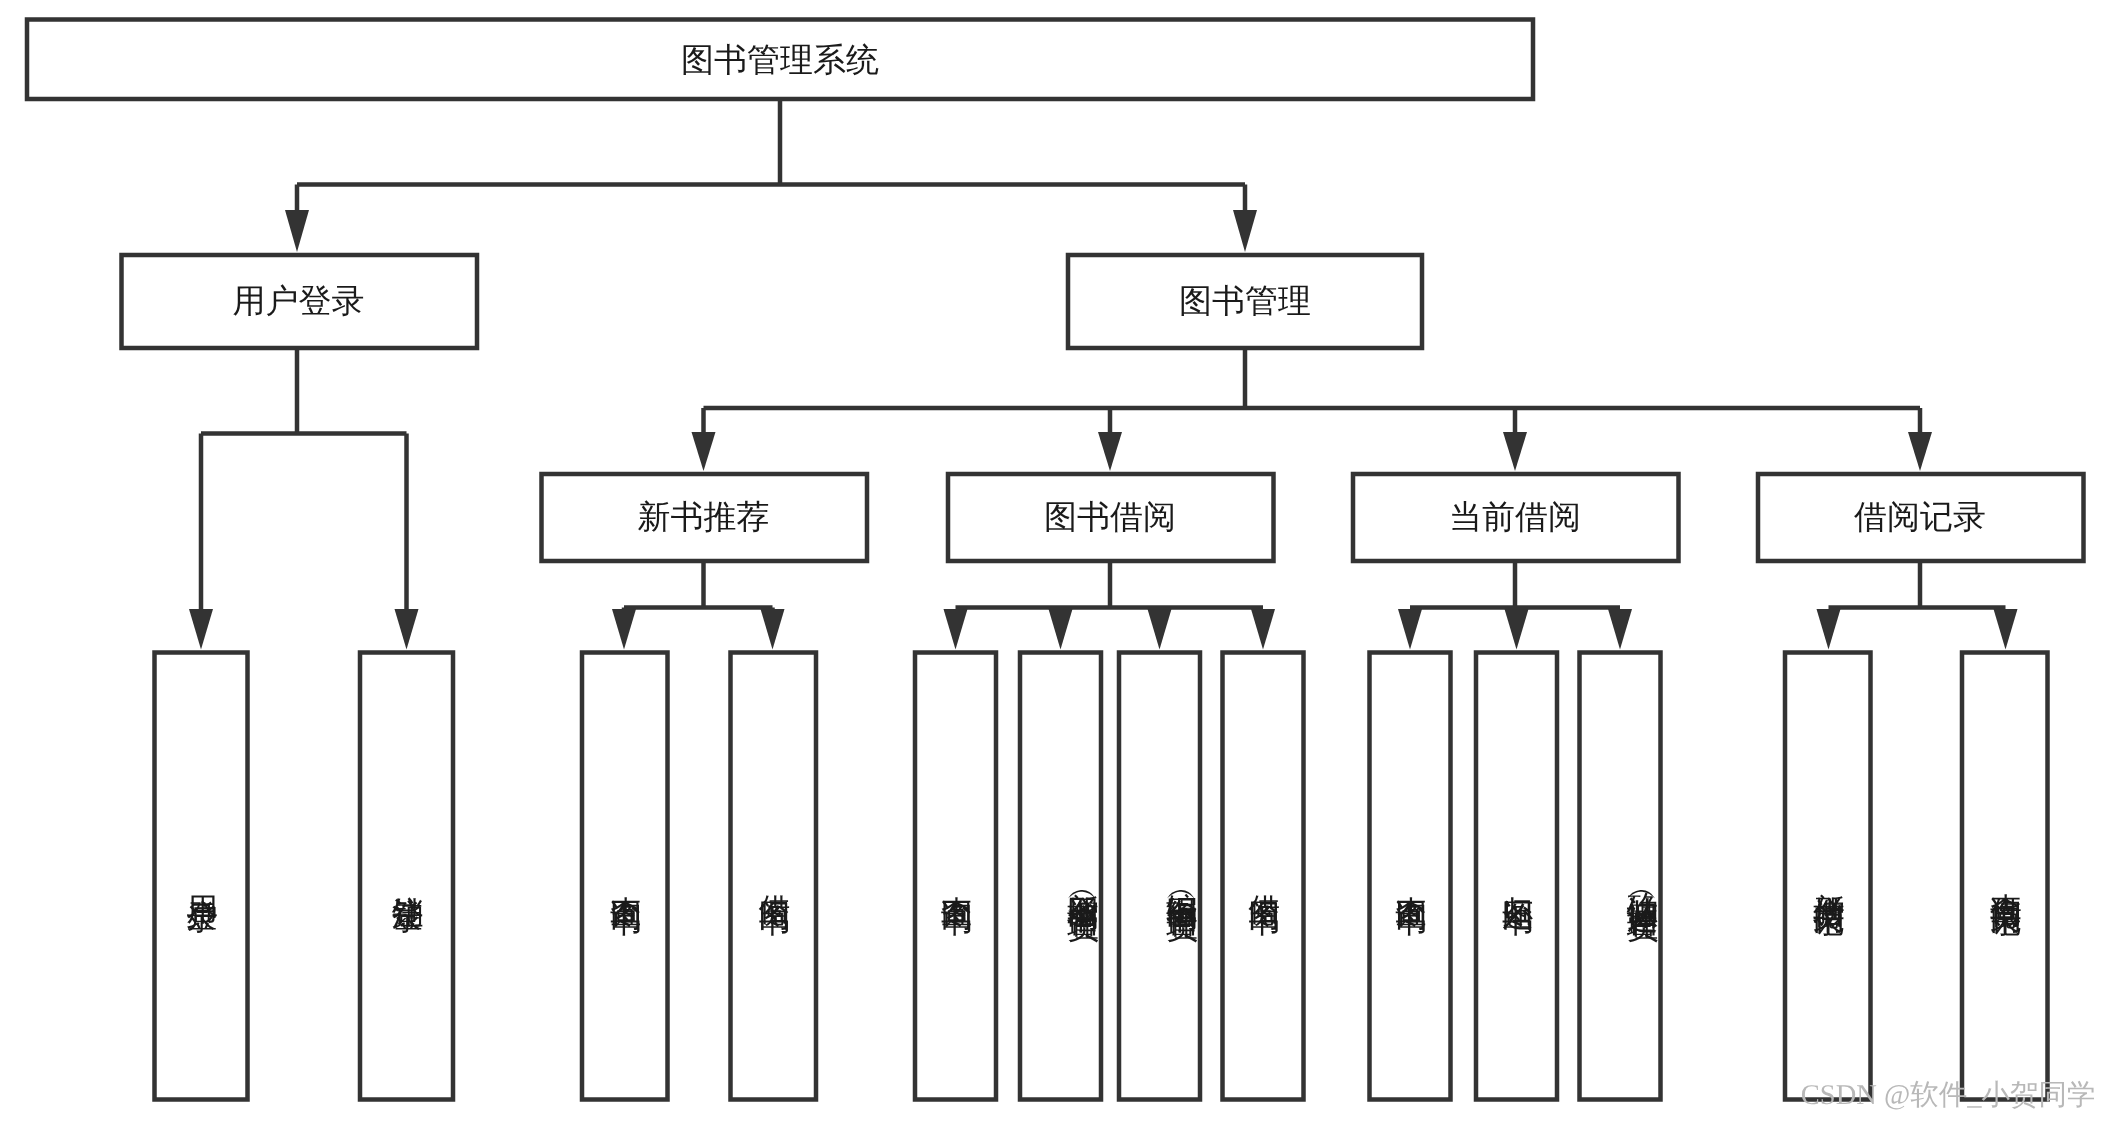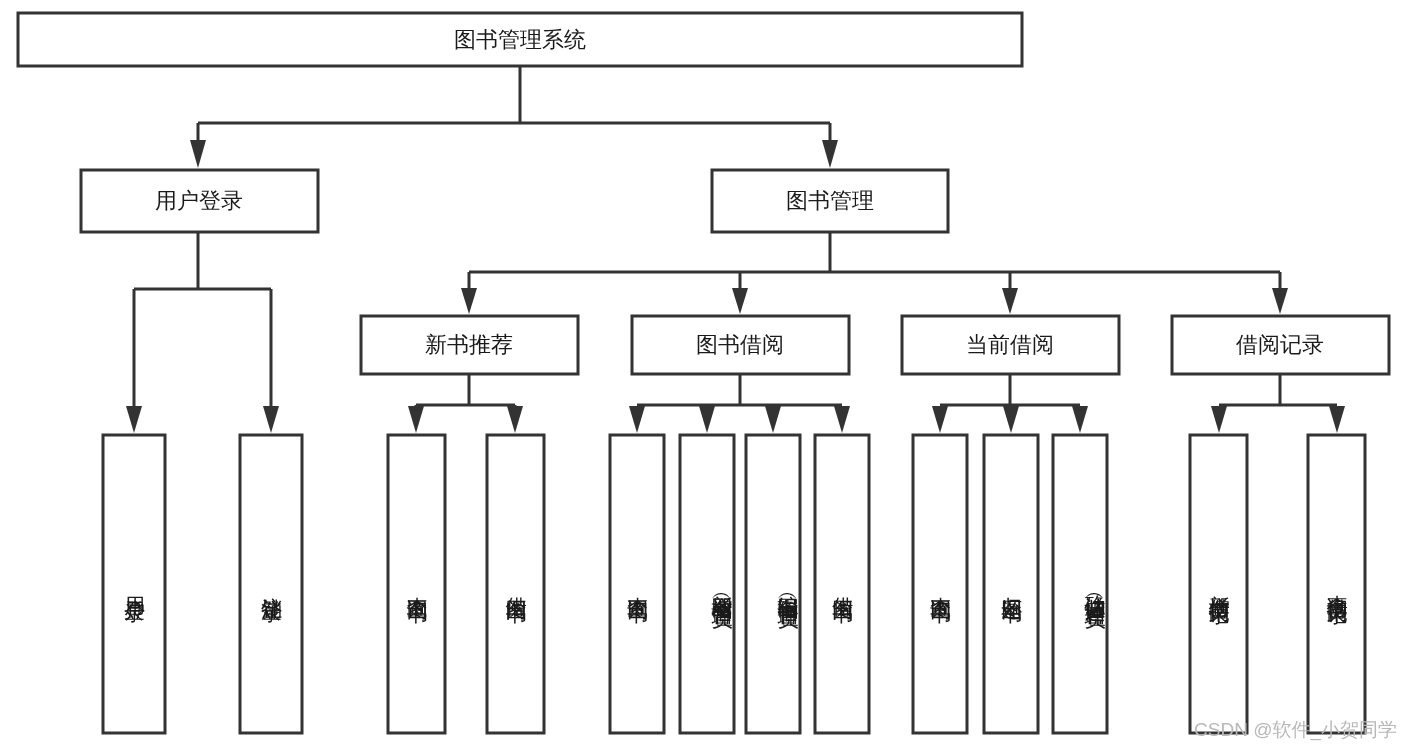--- a/index.html
+++ b/index.html
@@ -63,21 +63,21 @@
   }
   .vert-box.top-align {
     align-items: flex-start;
     padding-top: 6px;
     box-sizing: border-box;
   }
   .watermark {
     position: absolute;
     right: 8px;
     bottom: 4px;
-    font-family: Liberation Sans, sans-serif;
+    font-family: Liberation Serif, serif;
     font-size: 19px;
     color: #b8b8b8;
     white-space: nowrap;
     user-select: none;
   }
 </style>
 </head>
 <body>
 
 <div id="diagram-root">

